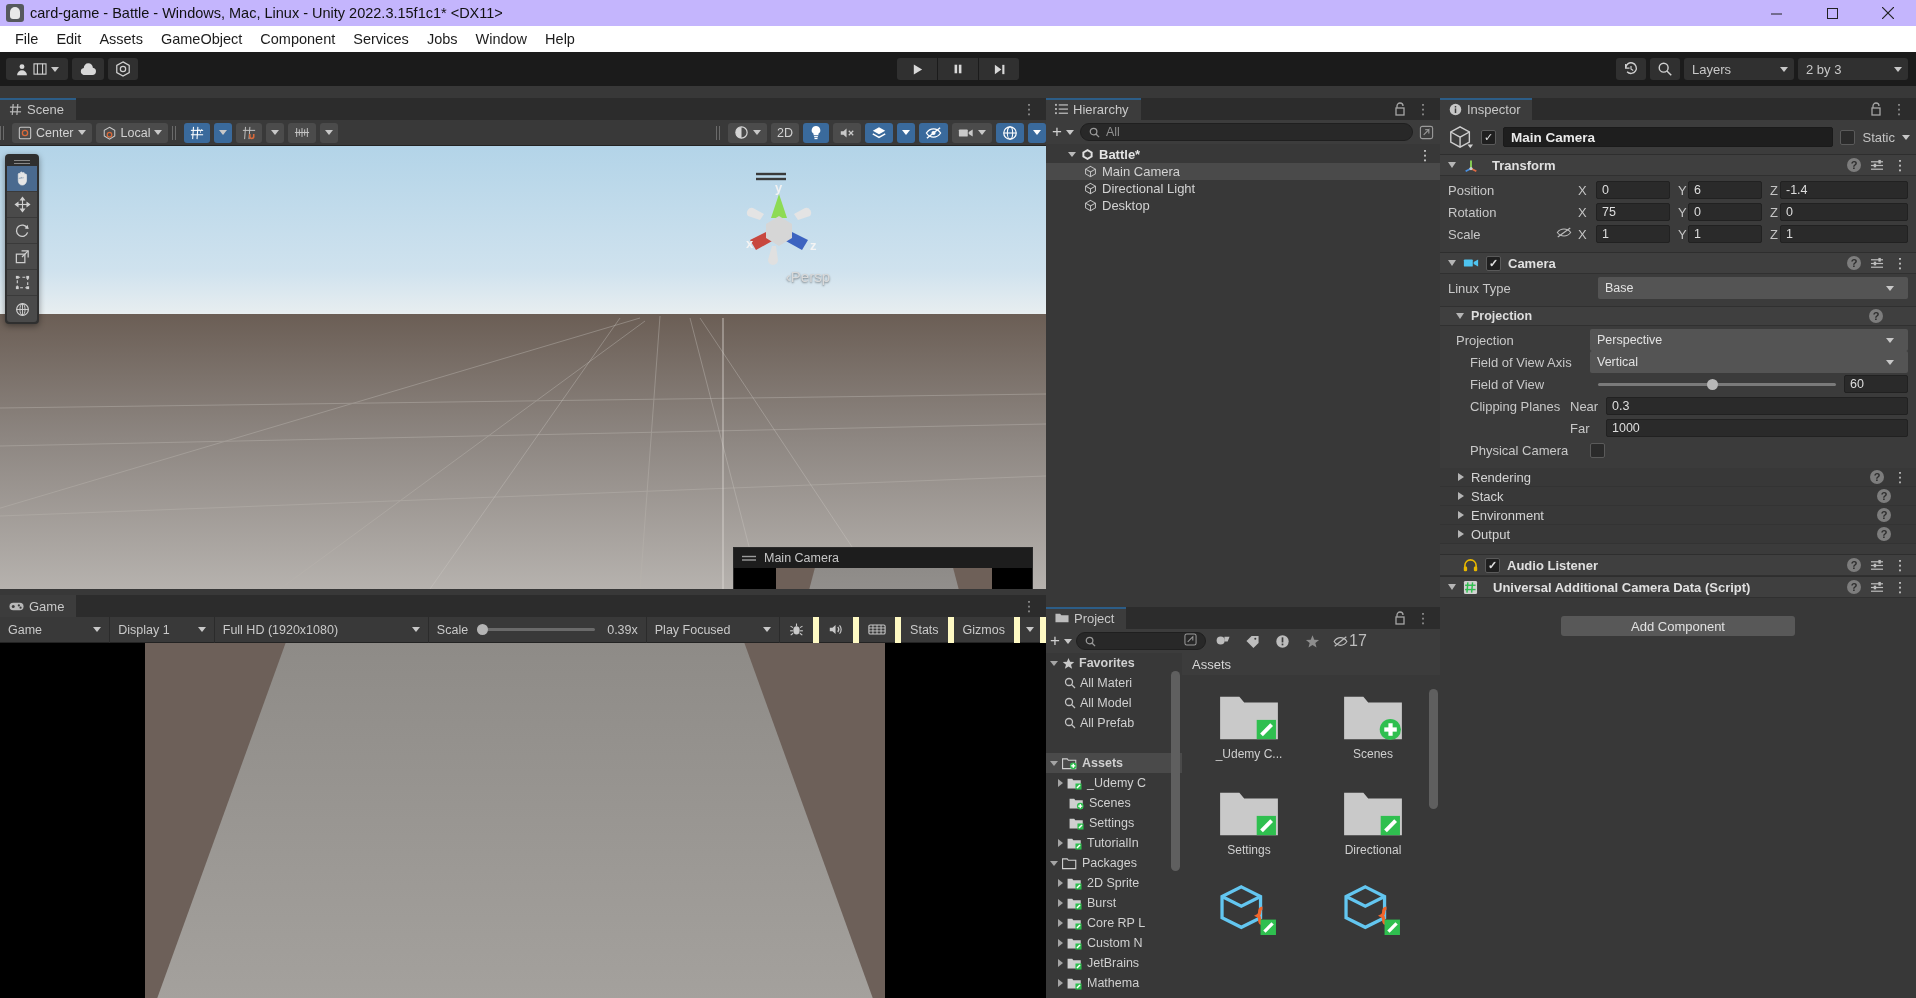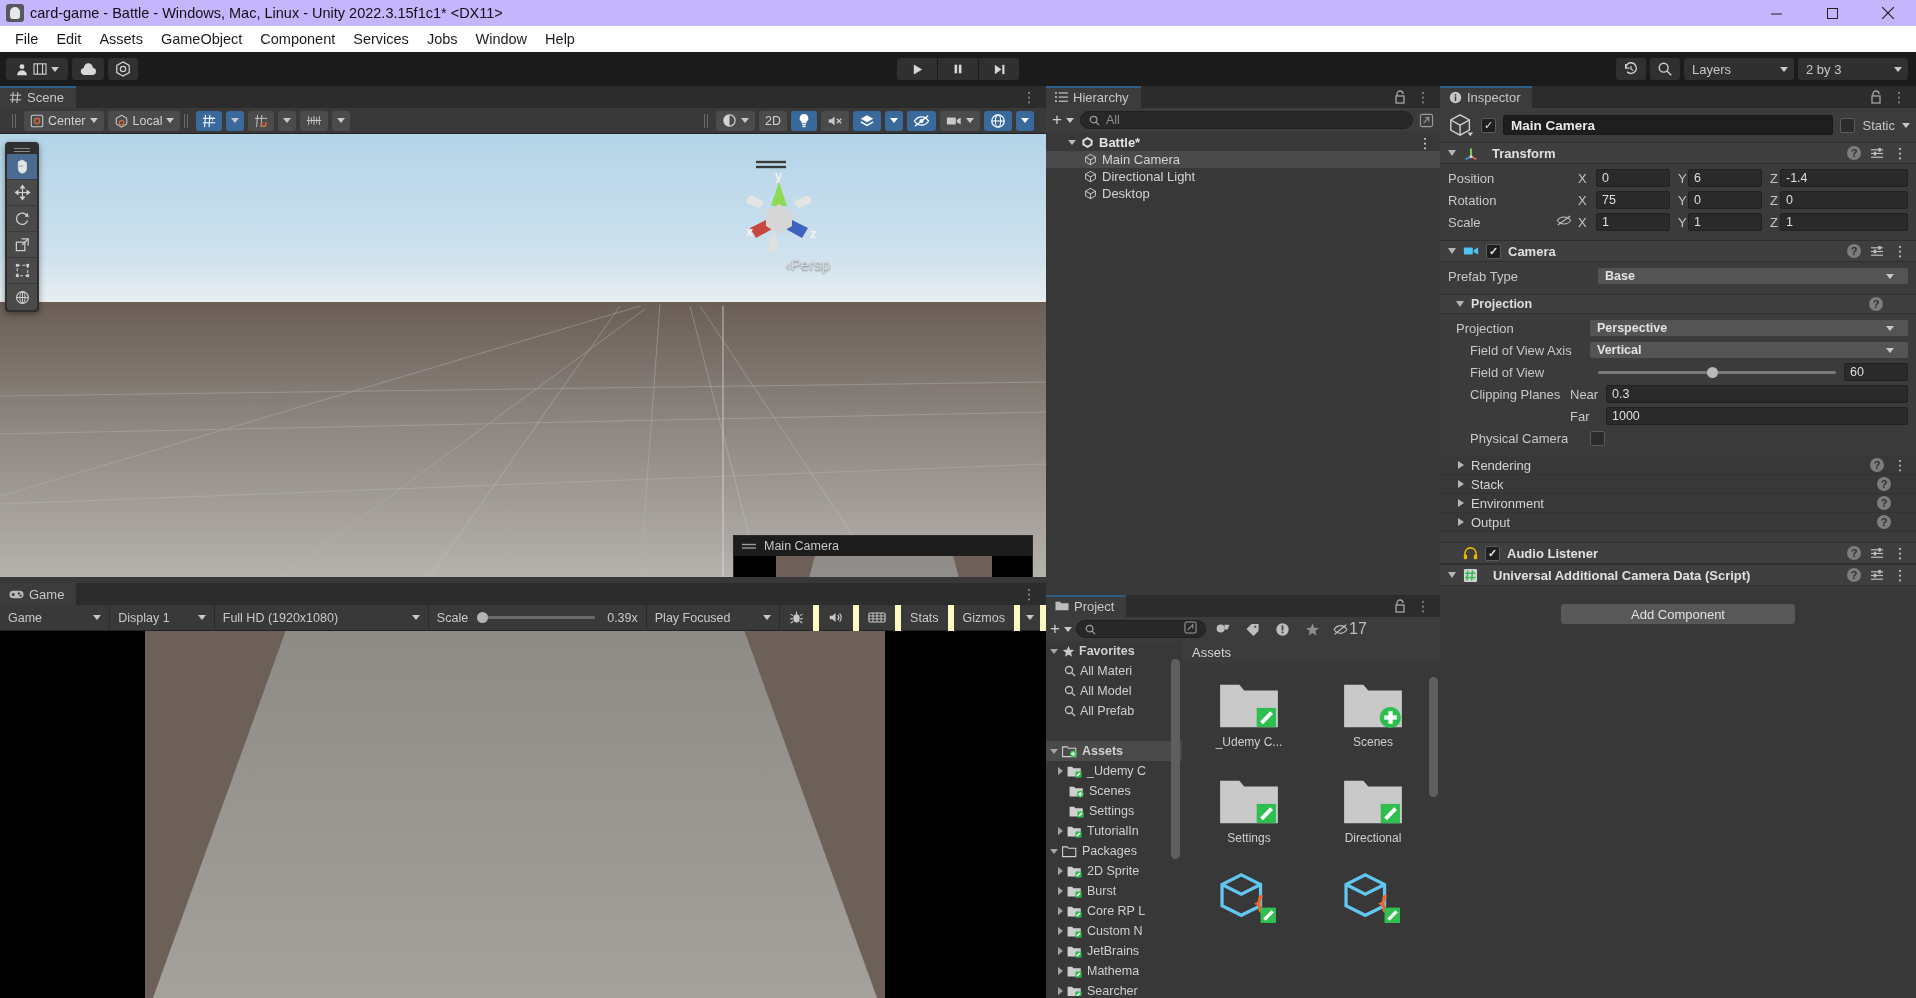--- a/index.html
+++ b/index.html
@@ -68,21 +68,21 @@
   .playbtn:first-child { border-radius: 3px 0 0 3px; }
   .playbtn:last-child { border-radius: 0 3px 3px 0; }
   .tb-right { position: absolute; right: 8px; display: flex; gap: 4px; align-items: center; }
   .drop {
     height: 22px; background: #303030; border-radius: 3px; display: flex;
     align-items: center; padding: 0 6px 0 8px; color: #c8c8c8; font-size: 13px; gap: 6px;
   }
   .caret { width: 0; height: 0; border-left: 4px solid transparent; border-right: 4px solid transparent; border-top: 5px solid #c8c8c8; }
 
   
-  .panel { position: absolute; background: #383838; }
+  .panel { position: absolute; background: #383838; margin-top: 12px; }
   .panel-tabstrip {
     height: 22px; background: #2c2c2c; display: flex; align-items: stretch;
     border-bottom: 0; position: relative;
   }
   .panel-tab {
     display: flex; align-items: center; gap: 5px; padding: 0 12px 0 9px;
     background: #3c3c3c; color: #c8c8c8; font-size: 13px; position: relative;
   }
   .panel-tab.active-blue::before{
     content:""; position:absolute; left:0; right:0; top:0; height:2px; background:#2c5d87;
@@ -90,21 +90,21 @@
   .tab-right-icons {
     margin-left: auto; display: flex; align-items: center; gap: 10px;
     padding-right: 10px; color: #a0a0a0;
   }
   .kebab { letter-spacing: 0; font-size: 14px; line-height: 10px; }
 
   
   #scene-panel { left:0; top:86px; width:1046px; height:497px; }
   .scene-toolbar {
     height: 26px; background: #393939; display: flex; align-items: center;
-    gap: 4px; padding: 0 12px; border-bottom: 1px solid #232323;
+    gap: 4px; padding: 0 0; border-bottom: 1px solid #232323;
   }
   .sbtn {
     height: 20px; background: #4b4b4b; border-radius: 3px; display: flex;
     align-items: center; gap: 4px; padding: 0 6px; color: #d2d2d2; font-size: 12.5px;
   }
   .sbtn.blue { background: #3a6a9c; }
   .grip { width: 8px; height: 14px; display:flex; gap:2px; }
   .grip i { width:1px; height:14px; background:#6a6a6a; display:block;}
 
   .scene-viewport {
@@ -226,22 +226,22 @@
   .comp-header .right { margin-left:auto; display:flex; align-items:center; gap:9px; padding-right:9px; font-weight:normal;}
   .helpico { width:14px;height:14px;border-radius:50%;background:#7d7d7d;color:#2e2e2e;font-size:11px;display:flex;align-items:center;justify-content:center;font-weight:bold;}
   .comp-body { background:#3b3b3b; padding:4px 8px 6px 8px; }
   .frow { display:flex; align-items:center; height:20px; font-size:13px; margin-bottom:2px;}
   .flabel { color:#c8c8c8; }
   .num {
     height:18px; background:#2a2a2a; border:1px solid #212121; border-radius:2px;
     color:#dedede; font-size:12.5px; display:flex;align-items:center;padding-left:5px;
   }
   .dropfield {
-    height:16px; background:#545454; border-radius:2px; color:#e2e2e2; font-size:12.5px;
-    display:flex;align-items:center;justify-content:space-between;padding:0 14px 0 7px;font-weight:bold;
+    height:22px; background:#545454; border-radius:2px; color:#e2e2e2; font-size:12.5px;
+    display:flex;align-items:center;justify-content:space-between;padding:0 14px 0 7px;
   }
   .collapsed-row {
     height:19px; display:flex; align-items:center; gap:7px; padding-left:18px;
     font-size:13px; color:#d4d4d4; border-bottom:1px solid #333;
   }
   .collapsed-row .right { margin-left:auto; display:flex;align-items:center;gap:9px;padding-right:9px;}
   .addcomp {
     margin: 18px auto 0; width:234px; height:20px; background:#585858;
     border-radius:3px; display:flex; align-items:center; justify-content:center;
     color:#e2e2e2; font-size:13px;
@@ -1184,21 +1184,21 @@
             <line x1="1" y1="7" x2="14" y2="7" stroke="#bdbdbd" stroke-width="1.3"></line>
             <line x1="1" y1="11" x2="14" y2="11" stroke="#bdbdbd" stroke-width="1.3"></line>
             <rect x="9" y="1" width="2.6" height="4" fill="#bdbdbd"></rect>
             <rect x="4" y="5" width="2.6" height="4" fill="#bdbdbd"></rect>
           </svg>
         <span class="kebab">⋮</span>
       </span>
     </div>
     <div class="comp-body">
       <div class="frow">
-        <span class="flabel" style="width:150px">Prefab Type</span>
+        <span class="flabel" style="width:150px">Linux Type</span>
         <span class="dropfield" style="flex:1">
           <span>Base</span>
           <span class="caret"></span>
         </span>
       </div>
     </div>
 
     <div style="background:#3f3f3f;border-top:1px solid #303030;border-bottom:1px solid #303030;padding:2px 8px 2px 16px;display:flex;align-items:center;">
       <span class="tri-d"></span>
       <span style="margin-left:7px;font-weight:bold;font-size:12.5px;color:#dedede">Projection</span>

